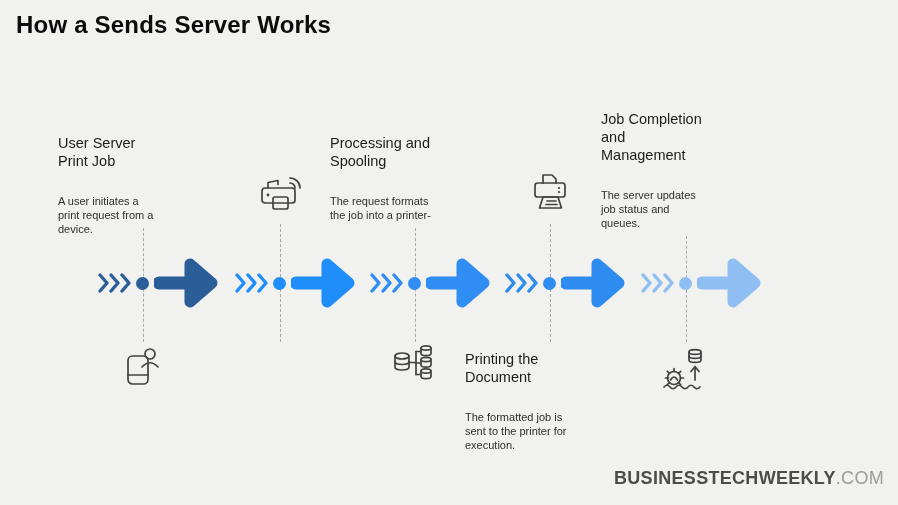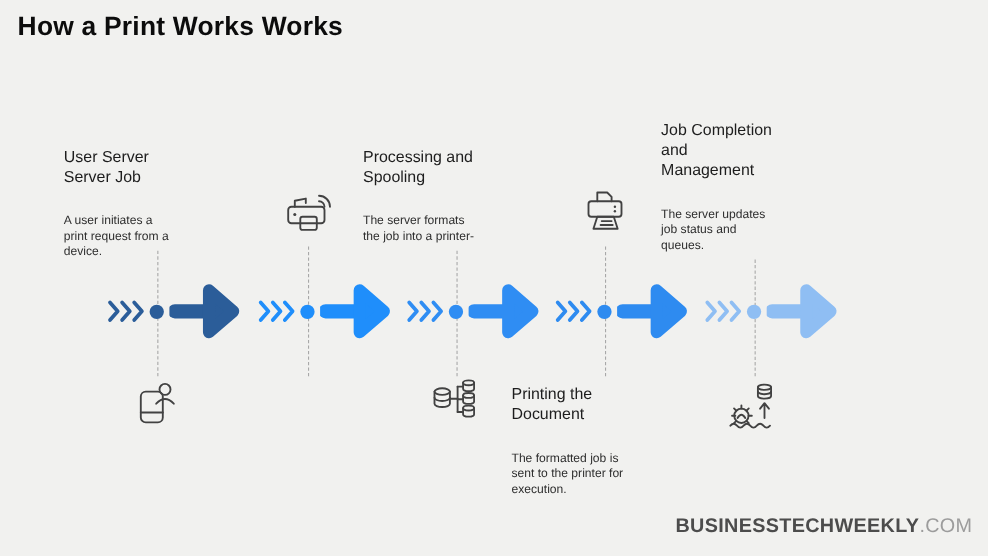--- a/index.html
+++ b/index.html
@@ -66,28 +66,28 @@
     font-size: 18px; letter-spacing: 0.3px;
   }
   .brand { font-weight: 700; color: #4c4c4c; }
   .tld { font-weight: 400; color: #9c9c9c; }
 </style>
 </head>
 <body>
 
 <div class="canvas">
 
-  <h1 class="title">How a Print Works Works</h1>
+  <h1 class="title">How a Sends Server Works</h1>
 
   <div class="step" style="--cx: 143px; --c: #2b5d99;">
     <div class="dotline" style="top:228px;height:114px"></div>
     <div class="text-block" style="top:134px">
       <div class="heading">
         <div>User Server</div>
-        <div>Server Job</div>
+        <div>Print Job</div>
       </div>
       <div class="desc">
         <div>A user initiates a</div>
         <div>print request from a</div>
         <div>device.</div>
       </div>
     </div>
     <div class="icon-block" style="top:344px">
       <svg class="ic" width="44" height="46" viewBox="0 0 44 46">
         <rect x="7" y="12" width="20" height="28" rx="4.5"></rect>
@@ -137,21 +137,21 @@
   </div>
 
   <div class="step" style="--cx: 415px; --c: #2f8df3;">
     <div class="dotline" style="top:228px;height:114px"></div>
     <div class="text-block" style="top:134px">
       <div class="heading">
         <div>Processing and</div>
         <div>Spooling</div>
       </div>
       <div class="desc">
-        <div>The server formats</div>
+        <div>The request formats</div>
         <div>the job into a printer-</div>
       </div>
     </div>
     <div class="icon-block" style="top:344px">
       <svg class="ic" width="50" height="42" viewBox="0 0 50 42">
         <ellipse cx="12" cy="12" rx="7" ry="3"></ellipse>
         <path d="M5 12 v11 c0 1.7 3.1 3 7 3 s7 -1.3 7 -3 v-11"></path>
         <path d="M5 17.5 c0 1.7 3.1 3 7 3 s7 -1.3 7 -3"></path>
         <path d="M19 18.5 h7"></path>
         <path d="M26 7.5 v23"></path>

